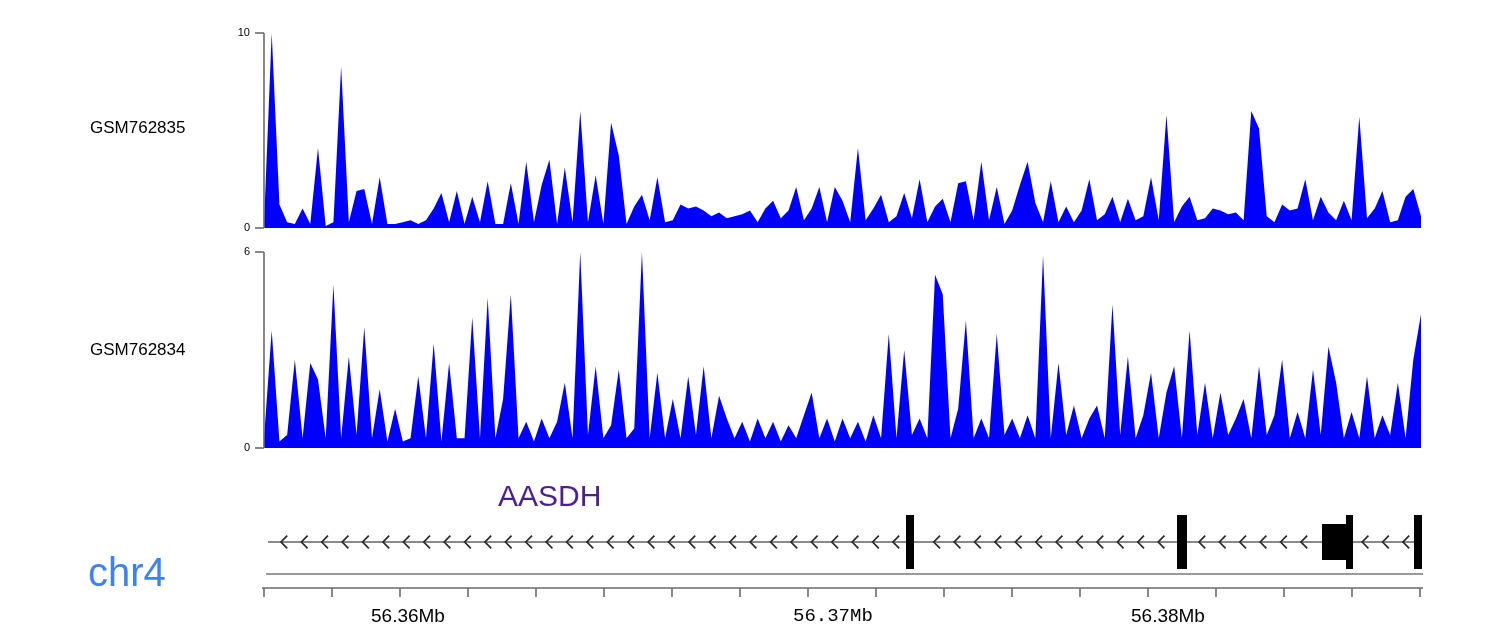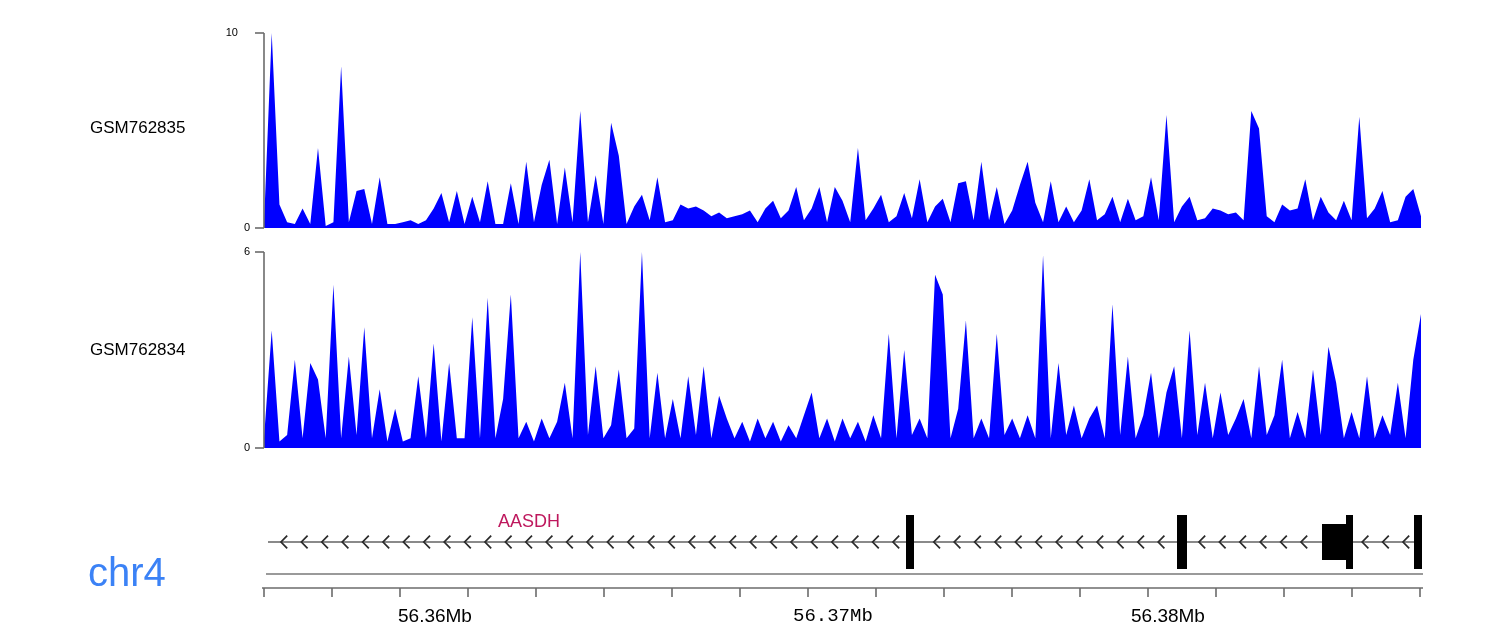--- a/index.html
+++ b/index.html
@@ -13,33 +13,33 @@
   
   .track{position:absolute;}
   .track svg{display:block;}
 
   
 
   .ytick-label{position:absolute;font-size:11px;color:#000;text-align:right;white-space:nowrap;}
 
   
   .gene-track{position:absolute;}
-  .gene-name{position:absolute;font-size:18px;color:#be185d;white-space:nowrap;margin-top:32px;}
+  .gene-name{position:absolute;font-size:30px;color:#4c1d95;white-space:nowrap;}
   .chrom-label{position:absolute;font-size:40px;color:#3b82f6;white-space:nowrap;letter-spacing:0px;}
 
   .axis-tick-label{position:absolute;font-size:19px;color:#000;white-space:nowrap;}
 </style>
 </head>
 <body>
 
 <div class="root">
 
   <div class="track-label" style="left:90px; top:118px;">GSM762835</div>
 
-  <div class="ytick-label" style="left:216px; top:26px; width:22px;">10</div>
+  <div class="ytick-label" style="left:228px; top:26px; width:22px;">10</div>
   <div class="ytick-label" style="left:228px; top:221px; width:22px;">0</div>
 
   <div class="track" style="left:250px; top:28px;">
     <svg id="svg-track1" width="1180" height="208">
         <polygon points="14.00,200.00 14.00,196.10 21.71,5.00 29.43,176.60 37.14,194.15 44.85,196.10 52.57,180.50 60.28,196.10 67.99,120.05 75.71,198.05 83.42,194.15 91.13,38.15 98.85,194.15 106.56,162.95 114.27,161.00 121.99,196.10 129.70,149.30 137.41,196.10 145.13,196.10 152.84,194.15 160.55,192.20 168.27,196.10 175.98,192.20 183.69,180.50 191.41,164.90 199.12,194.15 206.83,162.95 214.55,196.10 222.26,168.80 229.97,194.15 237.69,153.20 245.40,196.10 253.11,196.10 260.83,155.15 268.54,196.10 276.25,133.70 283.97,194.15 291.68,157.10 299.39,131.75 307.11,196.10 314.82,139.55 322.53,194.15 330.25,83.00 337.96,194.15 345.67,147.35 353.39,196.10 361.10,94.70 368.81,127.85 376.53,196.10 384.24,178.55 391.95,166.85 399.67,192.20 407.38,149.30 415.09,194.15 422.81,192.20 430.52,176.60 438.23,180.50 445.95,178.55 453.66,182.45 461.37,188.30 469.09,184.40 476.80,190.25 484.51,188.30 492.23,186.35 499.94,182.45 507.65,194.15 515.37,180.50 523.08,172.70 530.79,190.25 538.51,182.45 546.22,159.05 553.93,192.20 561.65,180.50 569.36,159.05 577.07,194.15 584.79,159.05 592.50,172.70 600.21,194.15 607.93,120.05 615.64,192.20 623.35,180.50 631.07,166.85 638.78,194.15 646.49,188.30 654.21,164.90 661.92,190.25 669.63,151.25 677.35,194.15 685.06,178.55 692.77,170.75 700.49,194.15 708.20,155.15 715.91,153.20 723.63,192.20 731.34,133.70 739.05,192.20 746.77,159.05 754.48,196.10 762.19,182.45 769.91,157.10 777.62,133.70 785.33,174.65 793.05,194.15 800.76,153.20 808.47,194.15 816.19,178.55 823.90,194.15 831.61,182.45 839.33,151.25 847.04,192.20 854.75,186.35 862.47,168.80 870.18,194.15 877.89,170.75 885.61,192.20 893.32,188.30 901.03,149.30 908.75,192.20 916.46,86.90 924.17,194.15 931.89,178.55 939.60,168.80 947.31,192.20 955.03,190.25 962.74,180.50 970.45,182.45 978.17,186.35 985.88,184.40 993.59,192.20 1001.31,83.00 1009.02,100.55 1016.73,188.30 1024.45,194.15 1032.16,176.60 1039.87,182.45 1047.59,180.50 1055.30,151.25 1063.01,192.20 1070.73,168.80 1078.44,184.40 1086.15,192.20 1093.87,172.70 1101.58,192.20 1109.29,88.85 1117.01,190.25 1124.72,180.50 1132.43,162.95 1140.15,194.15 1147.86,192.20 1155.57,168.80 1163.29,161.00 1171.00,188.30 1171.00,200.00" fill="#0000ff" stroke="none"></polygon>
         <line x1="14" y1="5" x2="14" y2="200" stroke="#6b6b6b" stroke-width="1.6"></line>
         <line x1="5" y1="5" x2="14" y2="5" stroke="#6b6b6b" stroke-width="1.6"></line>
         <line x1="5" y1="200" x2="14" y2="200" stroke="#6b6b6b" stroke-width="1.6"></line>
       </svg>
   </div>
@@ -143,17 +143,17 @@
         <line x1="762" y1="2" x2="762" y2="11" stroke="#6b6b6b" stroke-width="1.6"></line>
         <line x1="830" y1="2" x2="830" y2="11" stroke="#6b6b6b" stroke-width="1.6"></line>
         <line x1="898" y1="2" x2="898" y2="11" stroke="#6b6b6b" stroke-width="1.6"></line>
         <line x1="966" y1="2" x2="966" y2="11" stroke="#6b6b6b" stroke-width="1.6"></line>
         <line x1="1034" y1="2" x2="1034" y2="11" stroke="#6b6b6b" stroke-width="1.6"></line>
         <line x1="1102" y1="2" x2="1102" y2="11" stroke="#6b6b6b" stroke-width="1.6"></line>
         <line x1="1170" y1="2" x2="1170" y2="11" stroke="#6b6b6b" stroke-width="1.6"></line>
       </svg>
   </div>
 
-  <div class="axis-tick-label" style="left:398px; top:605px;">56.36Mb</div>
+  <div class="axis-tick-label" style="left:371px; top:605px;">56.36Mb</div>
   <div class="axis-tick-label" style="left:793px; top:605px;font-family:Liberation Mono, monospace;">56.37Mb</div>
   <div class="axis-tick-label" style="left:1131px; top:605px;">56.38Mb</div>
 
 </div>
 
 </body></html>

